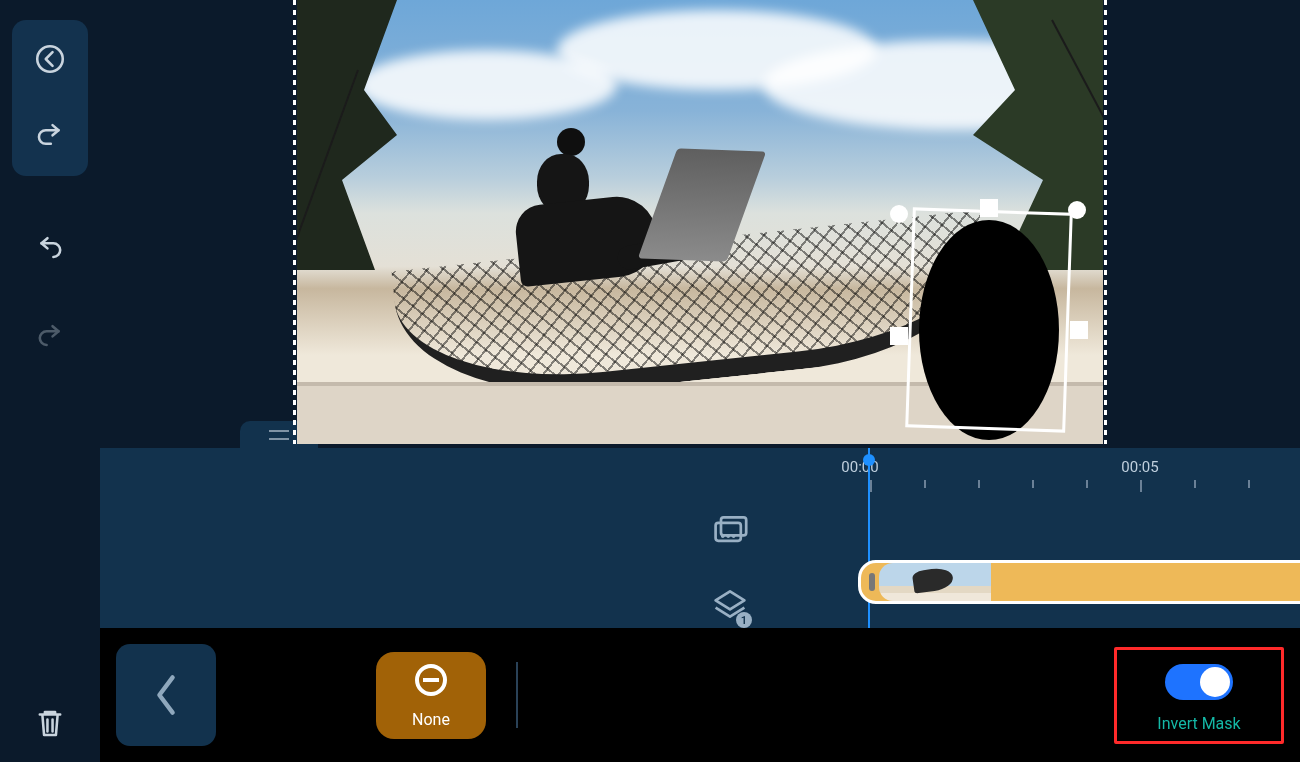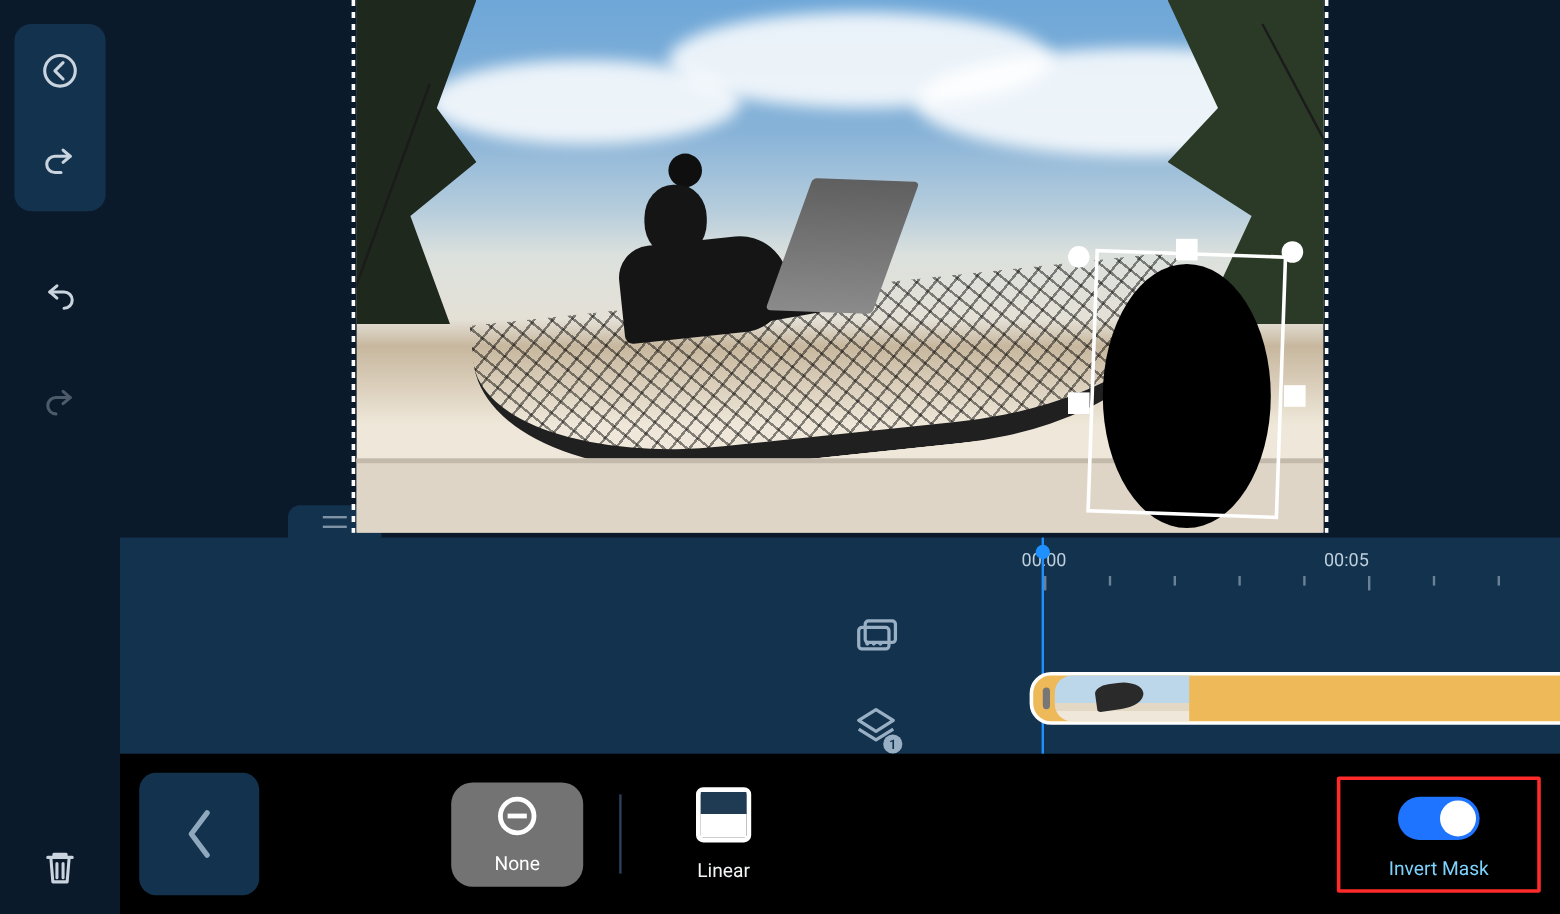--- a/index.html
+++ b/index.html
@@ -65,22 +65,22 @@
   .tab-nub .bars { width:20px; height:10px; border-top:2px solid #7f93a5; border-bottom:2px solid #7f93a5; }
 
   
   .timeline { height:180px; background:#12324d; position:relative; display:flex; }
   .tl-left { width:650px; }
   .tl-right { flex:1; position:relative; padding-top:10px; }
   .icon-col { position:absolute; left:610px; top:64px; display:flex; flex-direction:column; gap:34px; color:#99b0c4; }
   .icon-col svg { width:40px; height:36px; }
   .ruler { position:relative; height:34px; color:#bfcfdd; font-size:15px; }
   .ruler-label { position:absolute; top:0; transform:translateX(-50%); }
-  .ruler-label.l1 { left:120px; }
-  .ruler-label.l2 { left:372px; }
+  .ruler-label.l1 { left:110px; }
+  .ruler-label.l2 { left:390px; }
   .tick-row { position:absolute; top:22px; left:0; right:0; height:12px; }
   .tick { position:absolute; top:0; width:2px; height:8px; background:#6b8197; }
   .playhead { position:absolute; top:0; bottom:0; left:118px; width:2px; background:#1e90ff; }
   .playhead::before { content:""; position:absolute; top:6px; left:-5px; width:12px; height:12px; background:#1e90ff; border-radius:50%; }
   .clip-row { position:absolute; top:112px; left:108px; height:44px; width:540px; background:#eeb958; border-radius:18px; border:3px solid #fff; display:flex; align-items:center; }
   .clip-row::before, .clip-row::after { content:""; position:absolute; width:6px; height:18px; background:#777; border-radius:3px; top:50%; transform:translateY(-50%); }
   .clip-row::before { left:8px; }
   .clip-row::after { right:8px; }
   .clip-thumb { width:112px; height:100%; border-radius:14px 0 0 14px; margin-left:18px; background:
     linear-gradient(180deg,#bcd6ea 0 60%, #e3d8c4 60% 78%, #efe7da 78% 100%);
@@ -88,24 +88,24 @@
   .clip-thumb .sil { position:absolute; left:34px; top:6px; width:40px; height:22px; background:#2a2a2a; border-radius:30% 50% 50% 10%; transform:rotate(-8deg);}
 
   
   .toolbar { height:134px; background:#000; display:flex; align-items:center; padding:0 16px; gap:40px; }
   .back-btn { width:100px; height:102px; background:#12324d; border-radius:14px; display:flex; align-items:center; justify-content:center; color:#8fa8bd; cursor:pointer; }
   .back-btn svg { width:30px; height:44px; }
   .tool-row { flex:1; display:flex; align-items:center; gap:20px; padding-left:120px; }
   .divider { width:2px; height:66px; background:#2a4258; margin:0 10px; }
   .tool { width:110px; display:flex; flex-direction:column; align-items:center; gap:14px; color:#f3f5f7; font-size:16px; cursor:pointer; }
   .tool .icon-box { width:46px; height:46px; border:4px solid #fff; border-radius:6px; position:relative; display:flex; align-items:center; justify-content:center; }
-  .tool.selected { background:#737373; border-radius:18px; padding:12px 8px 10px;align-items:center; }
+  .tool.selected { background:#a16207; border-radius:18px; padding:12px 8px 10px;align-items:center; }
   .tool.selected .label { color:#fff; }
   .tool.invert-wrap { width:170px; border:3px solid #ff2a2a; border-radius:2px; padding:14px 6px 8px; }
-  .tool.invert-wrap .label { color:#7dd3fc; }
+  .tool.invert-wrap .label { color:#14b8a6; }
   
   .ic-none { width:32px; height:32px; border:4px solid #fff; border-radius:50%; position:relative; }
   .ic-none::after { content:""; position:absolute; left:4px; right:4px; top:50%; height:4px; background:#fff; transform:translateY(-50%); }
   .tool.selected .ic-none { border-color:#fff; }
   .linear-fill { position:absolute; inset:0; background:linear-gradient(#1f3a53 0 48%, #fff 48% 100%);} 
   .parallel-fill { position:absolute; inset:0; background:linear-gradient(135deg,#fff 0 33%, #1f3a53 33% 66%, #fff 66% 100%);} 
   .ellipse-fill { width:28px; height:28px; background:#1f3a53; border-radius:50%; }
   .tool.selected .ellipse-fill { background:#0d4aa8; }
   .rect-fill { position:absolute; inset:0; background:#fff; }
   .rect-fill::after { content:""; position:absolute; left:20%; right:20%; top:28%; bottom:28%; background:#1f3a53; }
@@ -248,26 +248,20 @@
         <svg viewBox="0 0 24 40" fill="none">
             <path d="M18 4 L6 20 L18 36" stroke="currentColor" stroke-width="4" stroke-linecap="round" stroke-linejoin="round"></path>
           </svg>
       </div>
       <div class="tool-row">
         <div class="tool selected">
           <div class="ic-none"></div>
           <span class="label">None</span>
         </div>
         <div class="divider"></div>
-        <div class="tool">
-          <div class="icon-box">
-              <div class="linear-fill"></div>
-            </div>
-          <span class="label">Linear</span>
-        </div>
         <div style="flex:1"></div>
         <div class="tool invert-wrap">
           <div class="toggle">
               <div class="knob"></div>
             </div>
           <span class="label">Invert Mask</span>
         </div>
       </div>
     </div>
 

